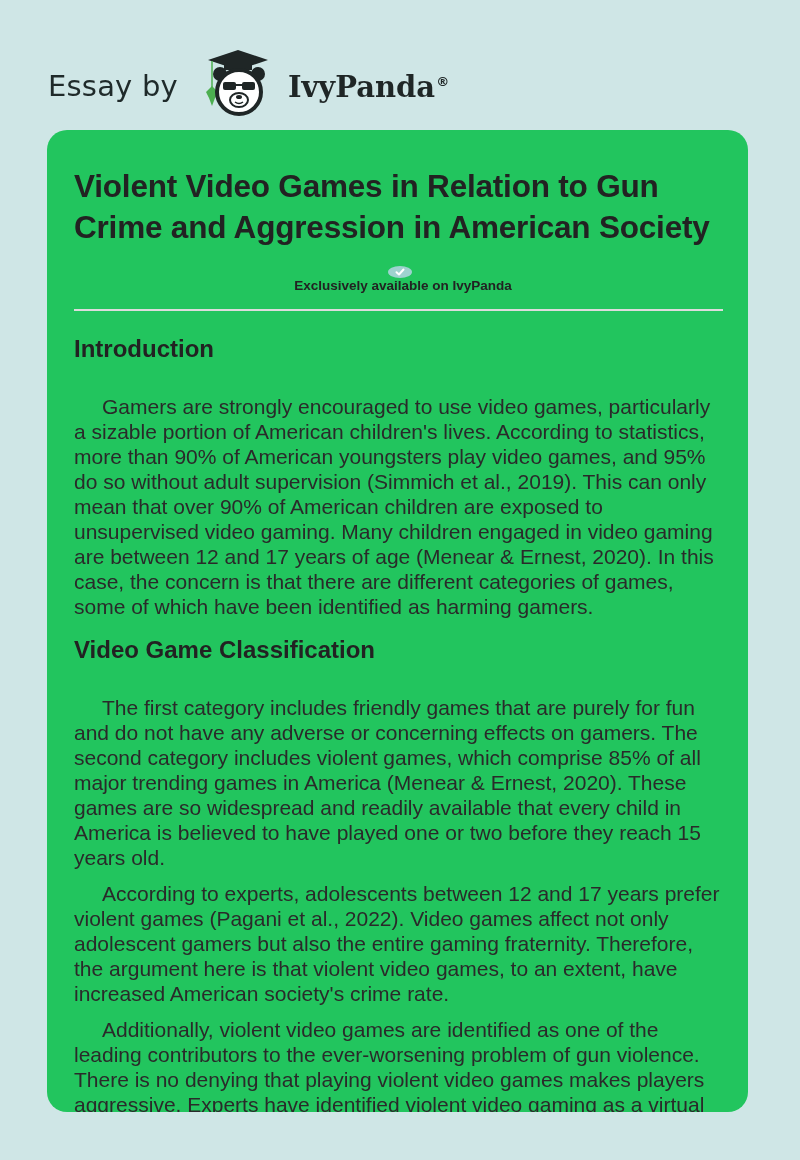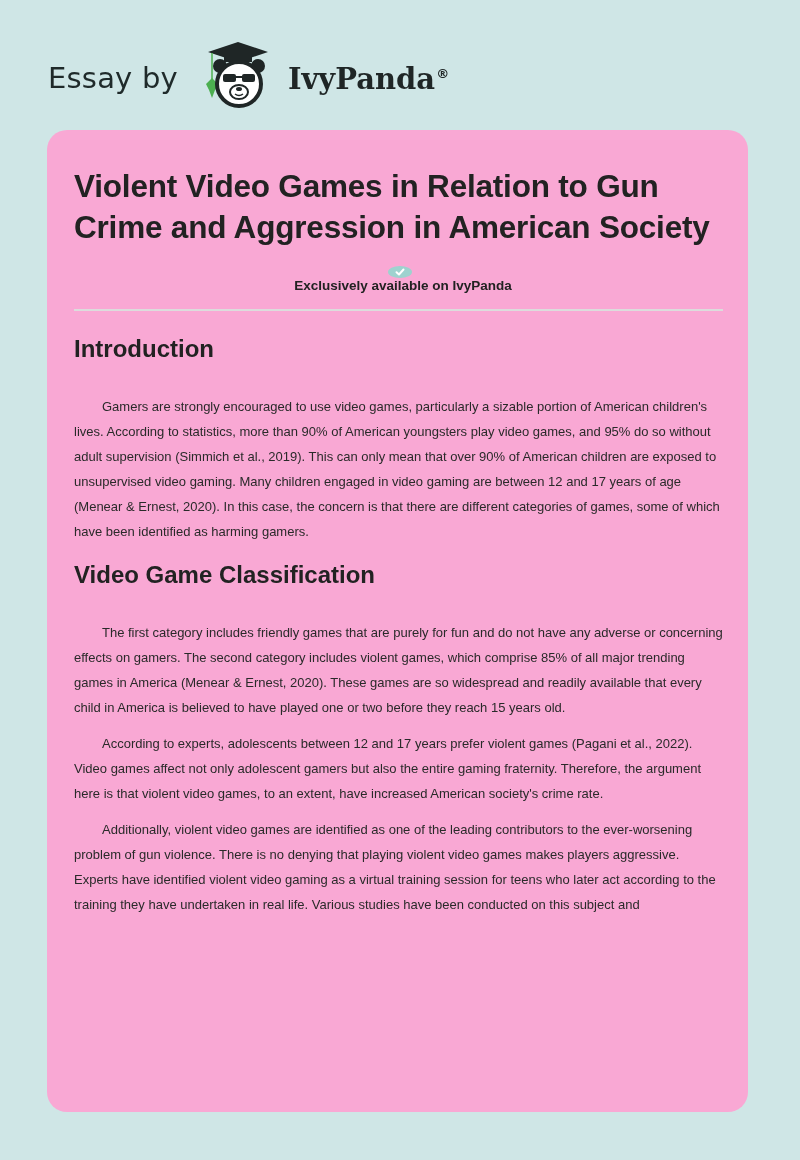--- a/index.html
+++ b/index.html
@@ -11,21 +11,21 @@
       height: 1160px;
       background: #cfe6e6;
       position: relative;
       overflow: hidden;
       font-family: "Liberation Sans", sans-serif;
       color: #222222;
     }
     .brand {
       position: absolute;
       left: 48px;
-      top: 40px;
+      top: 48px;
       height: 72px;
       display: flex;
       align-items: center;
     }
     .brand-prefix {
       font-family: "DejaVu Sans", sans-serif;
       font-size: 29px;
       color: #1f2a2a;
       letter-spacing: 0.2px;
       margin-right: 18px;
@@ -49,21 +49,21 @@
       font-weight: bold;
       vertical-align: super;
       margin-left: 1px;
     }
     .card {
       position: absolute;
       left: 47px;
       top: 130px;
       width: 701px;
       height: 982px;
-      background: #f9a8d4;
+      background: #22c55e;
       border-radius: 20px;
       box-sizing: border-box;
       padding: 36px 16px 0 27px;
       overflow: hidden;
     }
     .title {
       font-family: "Liberation Sans", sans-serif;
       font-weight: bold;
       font-size: 31.5px;
       line-height: 41px;
@@ -103,21 +103,21 @@
       font-family: "Liberation Sans", sans-serif;
       font-weight: bold;
       font-size: 24px;
       line-height: 34px;
       margin: 0;
       color: #222222;
     }
     .h2.first { margin-top: 21px; }
     .h2.next { margin-top: 14px; }
     .para {
-      font-size: 13px;
+      font-size: 21px;
       line-height: 25px;
       color: #2a2a2a;
       margin: 0;
       text-indent: 28px;
       width: 652px;
     }
     .para.after-h { margin-top: 28px; }
     .para.gap { margin-top: 11px; }
   </style>
 </head>

